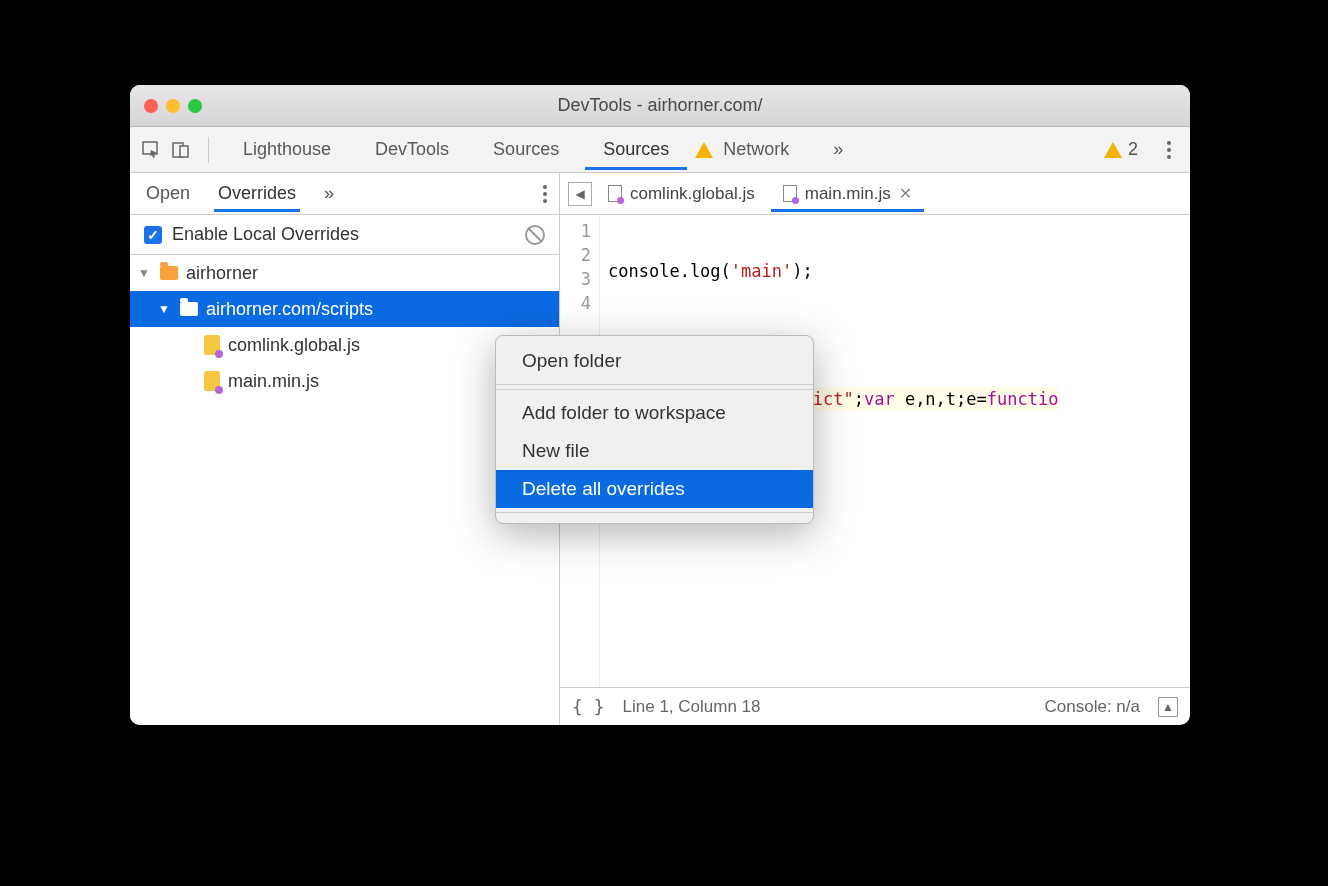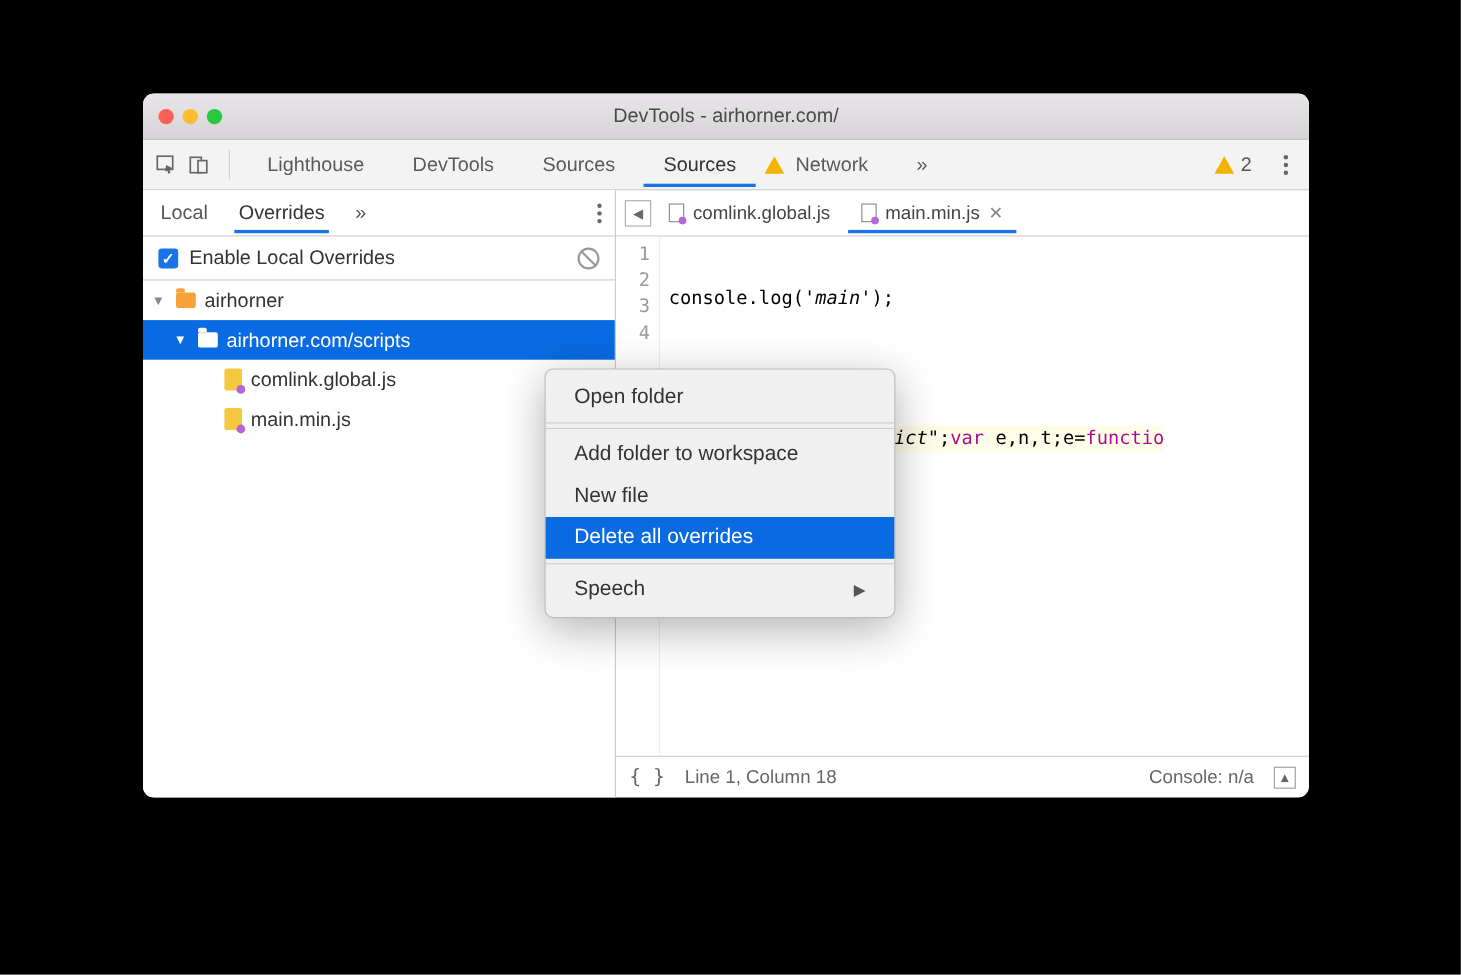--- a/index.html
+++ b/index.html
@@ -215,21 +215,21 @@
   padding: 4px 8px 4px 4px;
   color: #999;
   background: #fff;
   border-right: 1px solid #eee;
 }
 .gutter div { height: 24px; line-height: 24px; }
 .code-lines { padding: 4px 8px; white-space: pre; overflow: hidden; }
 .code-lines div { height: 24px; line-height: 24px; }
 .code-lines .hl { background: #fffde7; }
 .kw { color: #aa0d91; }
-.str { color: #000000; font-style: italic; }
+.str { color: #b91c1c; }
 .statusbar {
   height: 38px;
   border-top: 1px solid #ccc;
   display: flex;
   align-items: center;
   padding: 0 12px;
   font-size: 17px;
   color: #666;
   gap: 18px;
 }
@@ -328,21 +328,21 @@
           <span></span>
           <span></span>
           <span></span>
         </div>
     </div>
   </div>
 
   <div class="body">
     <div class="sidebar">
       <div class="side-tabs">
-        <div class="stab">Local</div>
+        <div class="stab">Open</div>
         <div class="stab active">Overrides</div>
         <div class="stab">»</div>
         <div class="spacer"></div>
         <div class="icon-btn">
           <div class="kebab">
               <span></span>
               <span></span>
               <span></span>
             </div>
         </div>
@@ -422,17 +422,13 @@
   <div class="mi">
       <span>Add folder to workspace</span>
     </div>
   <div class="mi">
       <span>New file</span>
     </div>
   <div class="mi highlighted">
       <span>Delete all overrides</span>
     </div>
   <hr>
-  <div class="mi">
-      <span>Speech</span>
-      <span class="chev">▶</span>
-    </div>
 </div>
 
 </body></html>

